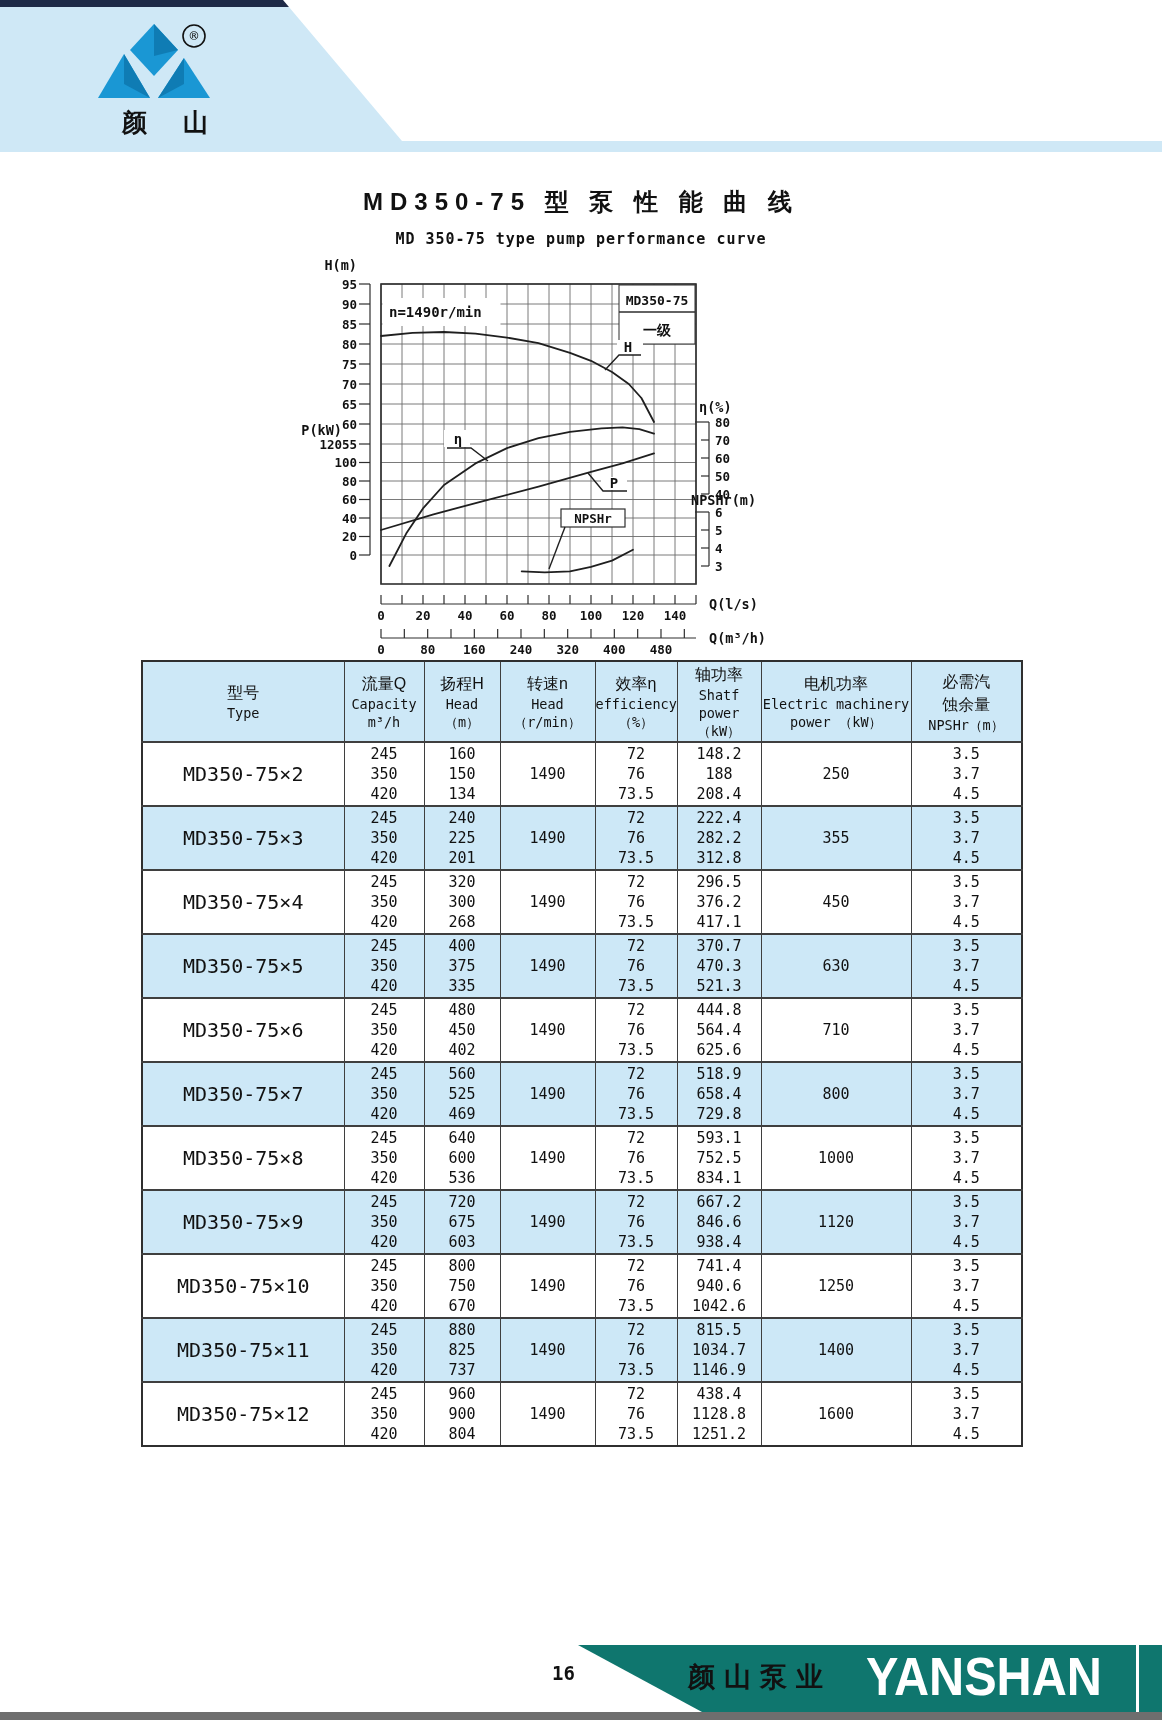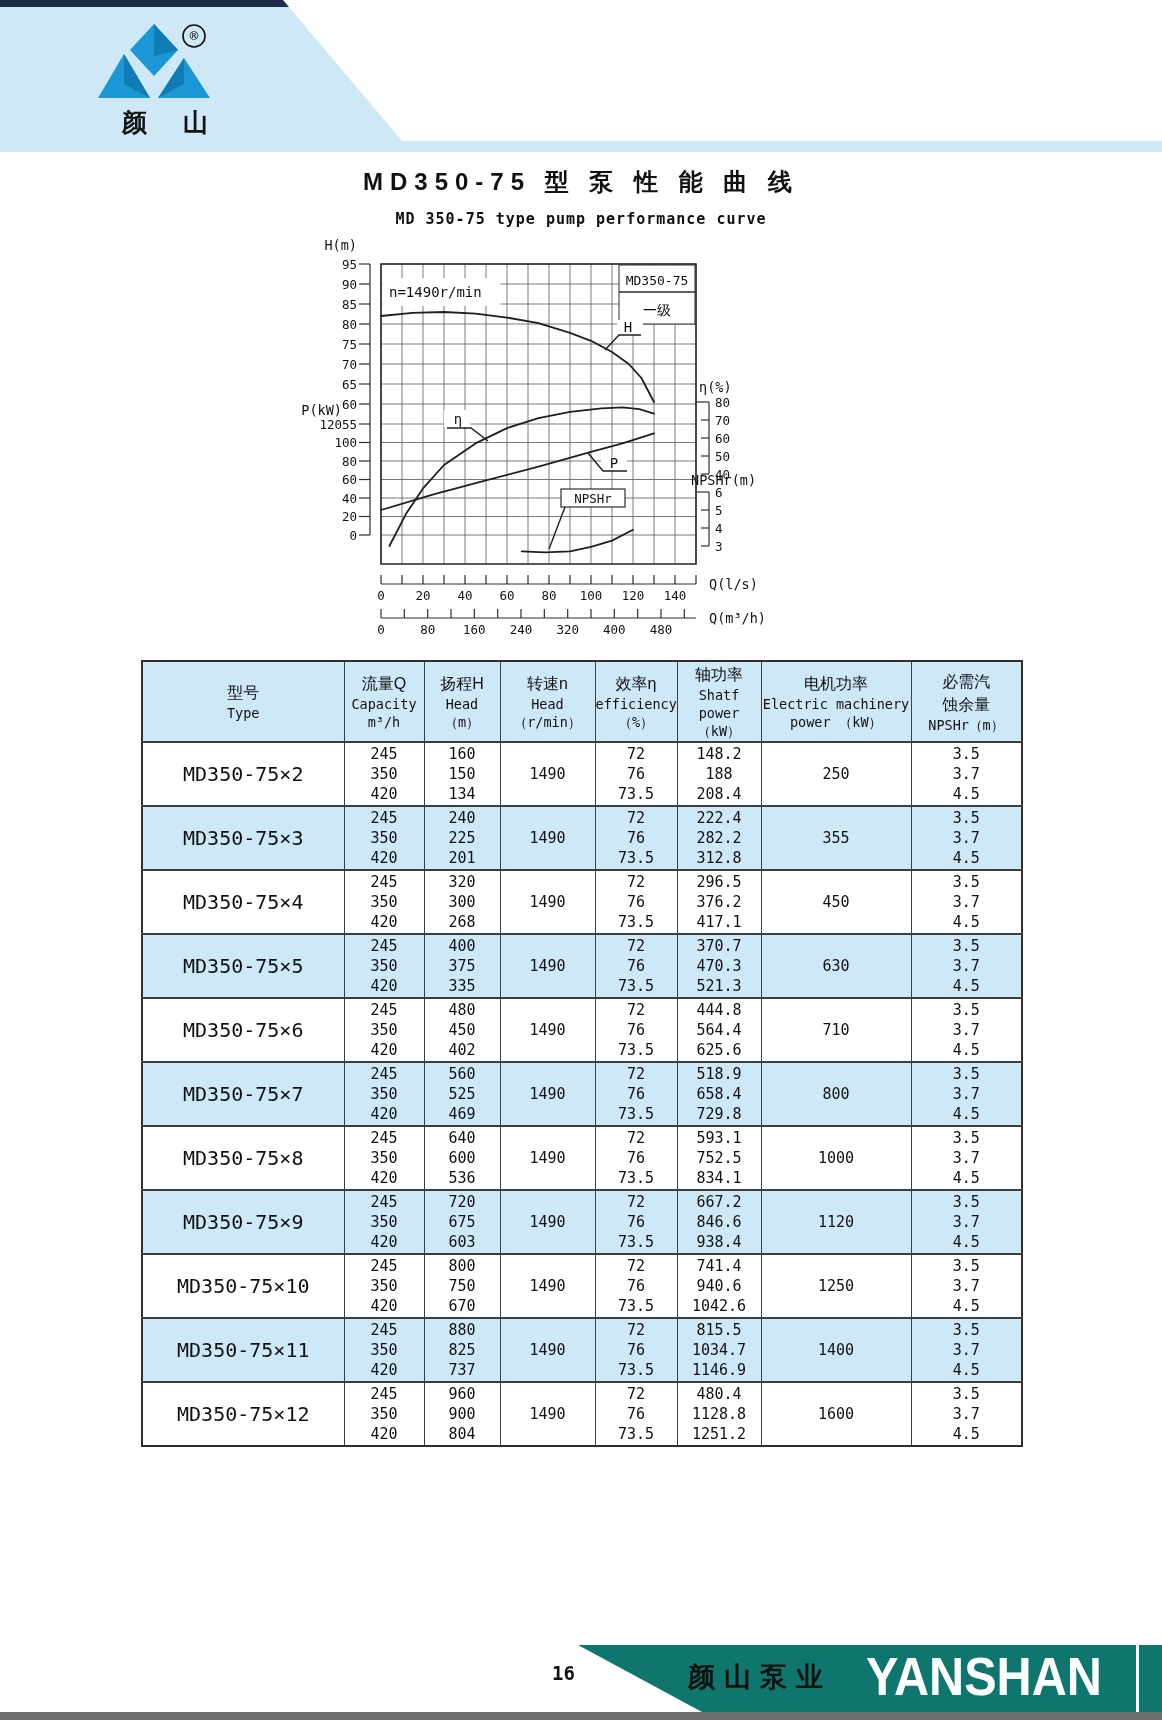--- a/index.html
+++ b/index.html
@@ -13,23 +13,23 @@
              clip-path:polygon(283px 0,1162px 0,1162px 141px,402px 141px);}
   .hdr-title{position:absolute;top:34px;left:426px;width:700px;text-align:center;}
   .hdr-title-zh{font-family:"Liberation Sans",sans-serif;font-weight:bold;font-size:38px;letter-spacing:1px;white-space:nowrap;}
   .hdr-rule{border:none;border-top:3px solid #111;margin:7px 0 5px 0;}
   .hdr-title-en{font-size:17px;font-weight:bold;white-space:nowrap;}
   .logo{position:absolute;left:86px;top:22px;width:136px;text-align:center;}
   .logo-text{font-family:"Liberation Sans",sans-serif;font-weight:bold;font-size:25px;letter-spacing:36px;padding-left:36px;margin-top:2px;white-space:nowrap;}
 
   
   .chart-sec{position:absolute;top:166px;left:0;width:1162px;text-align:center;}
-  .chart-title-zh{font-family:"Liberation Sans",sans-serif;font-weight:bold;font-size:24px;letter-spacing:7px;}
+  .chart-title-zh{font-family:"Liberation Sans",sans-serif;font-weight:bold;font-size:24px;letter-spacing:7px;margin-top:20px;}
   .chart-title-en{font-size:15px;font-weight:bold;margin-top:12px;letter-spacing:1px;}
-  .chart-wrap{margin:6px auto 0 auto;width:700px;}
+  .chart-wrap{margin:6px auto 0 auto;width:700px;font-weight:bold;}
   svg text{font-family:"DejaVu Sans Mono",monospace;fill:#111;}
 
   
   table.spec{position:absolute;top:660px;left:141px;width:880px;border-collapse:collapse;
              text-align:center;font-size:15px;table-layout:fixed;}
   table.spec{border:2px solid #2f2f2f;}
   table.spec th,table.spec td{border:1px solid #3f3f3f;padding:1px 0;vertical-align:middle;}
   table.spec thead th{background:#cde8f7;font-weight:normal;border-bottom:2px solid #3f3f3f;}
   table.spec tbody tr{border-top:2px solid #3f3f3f;}
   table.spec tbody tr:nth-child(even) td{background:#cde8f7;}
@@ -683,21 +683,21 @@
           </td>
           <td>
             <div class="cl">1490</div>
           </td>
           <td>
             <div class="cl">72</div>
             <div class="cl">76</div>
             <div class="cl">73.5</div>
           </td>
           <td>
-            <div class="cl">480.4</div>
+            <div class="cl">438.4</div>
             <div class="cl">1128.8</div>
             <div class="cl">1251.2</div>
           </td>
           <td>
             <div class="cl">1600</div>
           </td>
           <td>
             <div class="cl">3.5</div>
             <div class="cl">3.7</div>
             <div class="cl">4.5</div>

